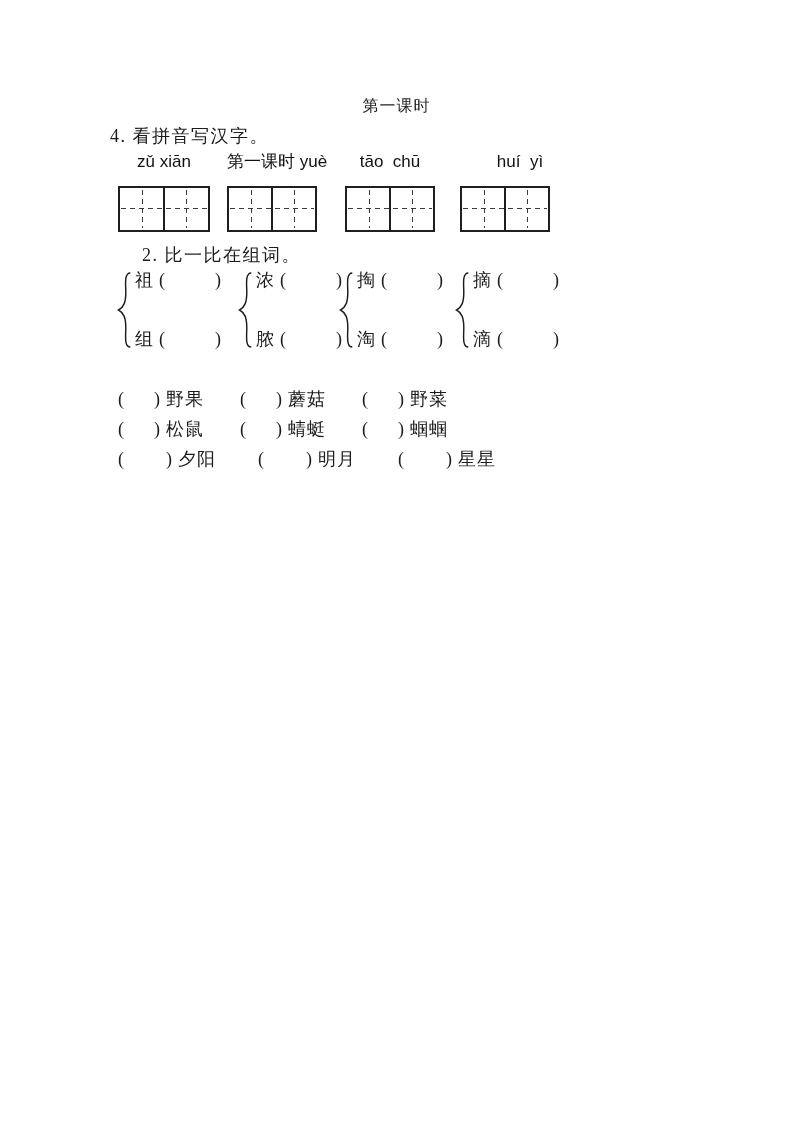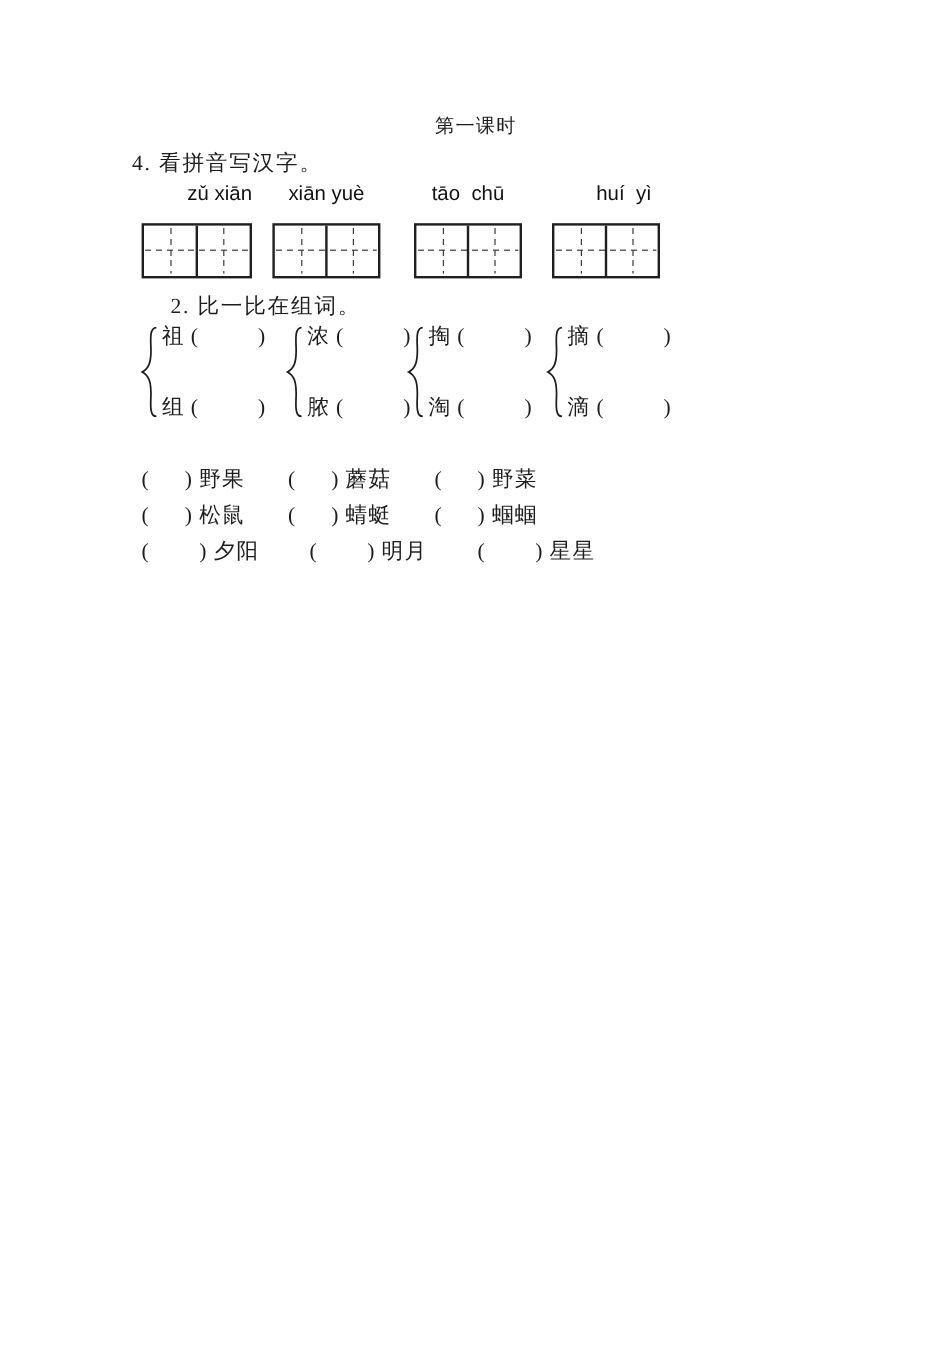--- a/index.html
+++ b/index.html
@@ -87,22 +87,22 @@
 </style>
 </head>
 <body>
 
 <div class="page">
 
   <div class="abs title">第一课时</div>
 
   <div class="abs prompt" style="top:126px;">4. 看拼音写汉字。</div>
 
-  <div class="abs pinyin" style="left:118px;width:92px;text-align:right;">zǔ xiān</div>
-  <div class="abs pinyin" style="left:227px;width:90px;">xiān yuè</div>
+  <div class="abs pinyin" style="left:118px;width:92px;">zǔ xiān</div>
+  <div class="abs pinyin" style="left:227px;width:90px;">第一课时 yuè</div>
   <div class="abs pinyin" style="left:345px;width:90px;">tāo  chū</div>
   <div class="abs pinyin" style="left:475px;width:90px;">huí  yì</div>
 
   <div class="abs tbox" style="left:118px;width:92px;">
     <div class="hdash"></div>
     <div class="vdash q1"></div>
     <div class="vdash q3"></div>
     <div class="mid"></div>
   </div>
   <div class="abs tbox" style="left:227px;width:90px;">

